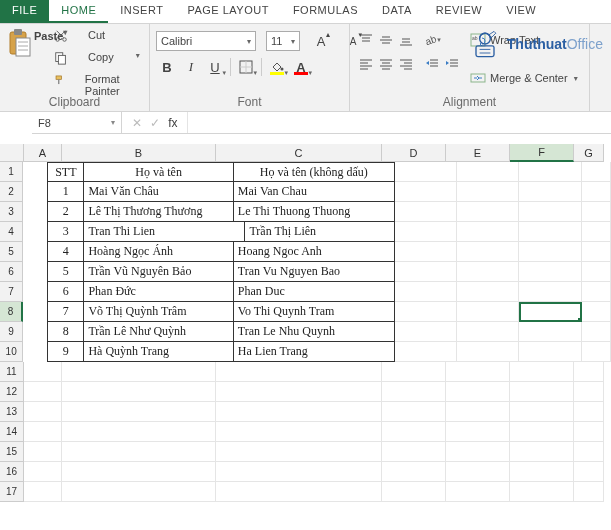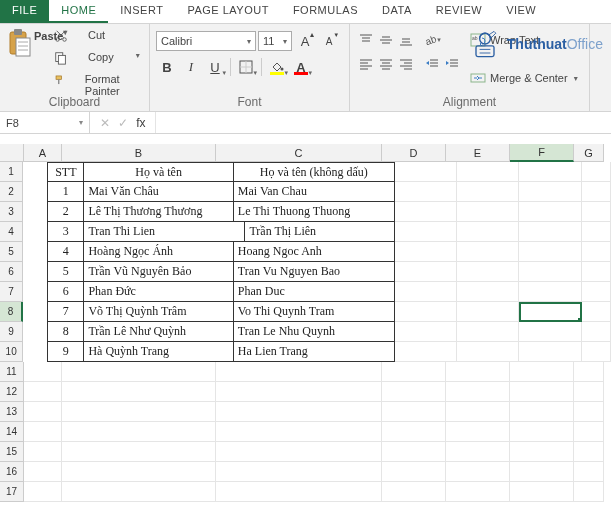--- a/index.html
+++ b/index.html
@@ -22,21 +22,21 @@
 .paste-icon { width: 28px; height: 32px; position: relative; }
 .paste-icon svg { width: 28px; height: 32px; }
 .paste-label { font-size: 11px; color: #444; margin-top: 2px; }
 .drop-tri { font-size: 8px; color: #666; }
 .clip-small { display: flex; flex-direction: column; gap: 2px; margin-left: 4px; padding-top: 2px; }
 .clip-item { display: flex; gap: 20px; font-size: 11px; color: #444; cursor: pointer; padding: 1px 2px; height: 20px; }
 .clip-item svg { width: 14px; height: 14px; }
 
 
 .font-controls { display: flex; flex-direction: column; gap: 4px; padding-top: 4px; }
-.font-row1 { display: flex; gap: 2px; align-items: center; }
+.font-row1 { display: flex; gap: 10px; align-items: center; }
 .font-row2 { display: flex; gap: 2px; align-items: center; }
 .combo { border: 1px solid #ababab; background: #fff; height: 20px; display: flex; align-items: center; padding: 0 4px; font-size: 11px; color: #444; cursor: pointer; }
 .combo .arr { margin-left: auto; font-size: 8px; color: #666; }
 .font-name { width: 100px; }
 .font-size { width: 34px; }
 .btn { width: 22px; height: 22px; display: flex; align-items: center; justify-content: center; cursor: pointer; font-size: 13px; color: #444; position: relative; }
 .btn.bold { font-weight: bold; }
 .btn.italic { font-style: italic; font-family: serif; }
 .btn.underline { text-decoration: underline; }
 .btn .mini-arr { font-size: 7px; color: #666; position: absolute; right: 0; bottom: 1px; }
@@ -53,21 +53,21 @@
 .wrap-item { display: flex; align-items: center; gap: 4px; font-size: 11px; color: #444; cursor: pointer; height: 20px; }
 .wrap-item svg { width: 16px; height: 16px; }
 
 
 .watermark { position: absolute; top: 2px; right: 8px; display: flex; align-items: center; gap: 4px; pointer-events: none; }
 .watermark svg { width: 36px; height: 36px; }
 .wm-text { font-size: 14px; font-weight: 600; color: #2b5fa3; }
 .wm-text .lite { color: #7da1cc; font-weight: 400; }
 
 
-.fxbar { display: flex; align-items: center; height: 22px; border-bottom: 1px solid #d4d4d4; background: #fff; }
+.fxbar { display: flex; align-items: center; height: 22px; border-bottom: 1px solid #d4d4d4; background: #fff; margin-left: 32px; }
 .namebox { width: 90px; border-right: 1px solid #d4d4d4; padding: 0 6px; display: flex; align-items: center; height: 100%; font-size: 11px; color: #444; cursor: text; }
 .namebox .arr { margin-left: auto; font-size: 8px; color: #888; }
 .fx-btns { display: flex; align-items: center; gap: 8px; padding: 0 10px; color: #bbb; font-size: 12px; border-right: 1px solid #e4e4e4; height: 100%; }
 .fx-btns span { cursor: pointer; }
 .fx { color: #404040; }
 .formula-input { flex: 1; padding: 0 6px; font-size: 11px; color: #444; cursor: text; height: 100%; display: flex; align-items: center; }
 
 
 .spacer { height: 10px; background: #fff; }
 

